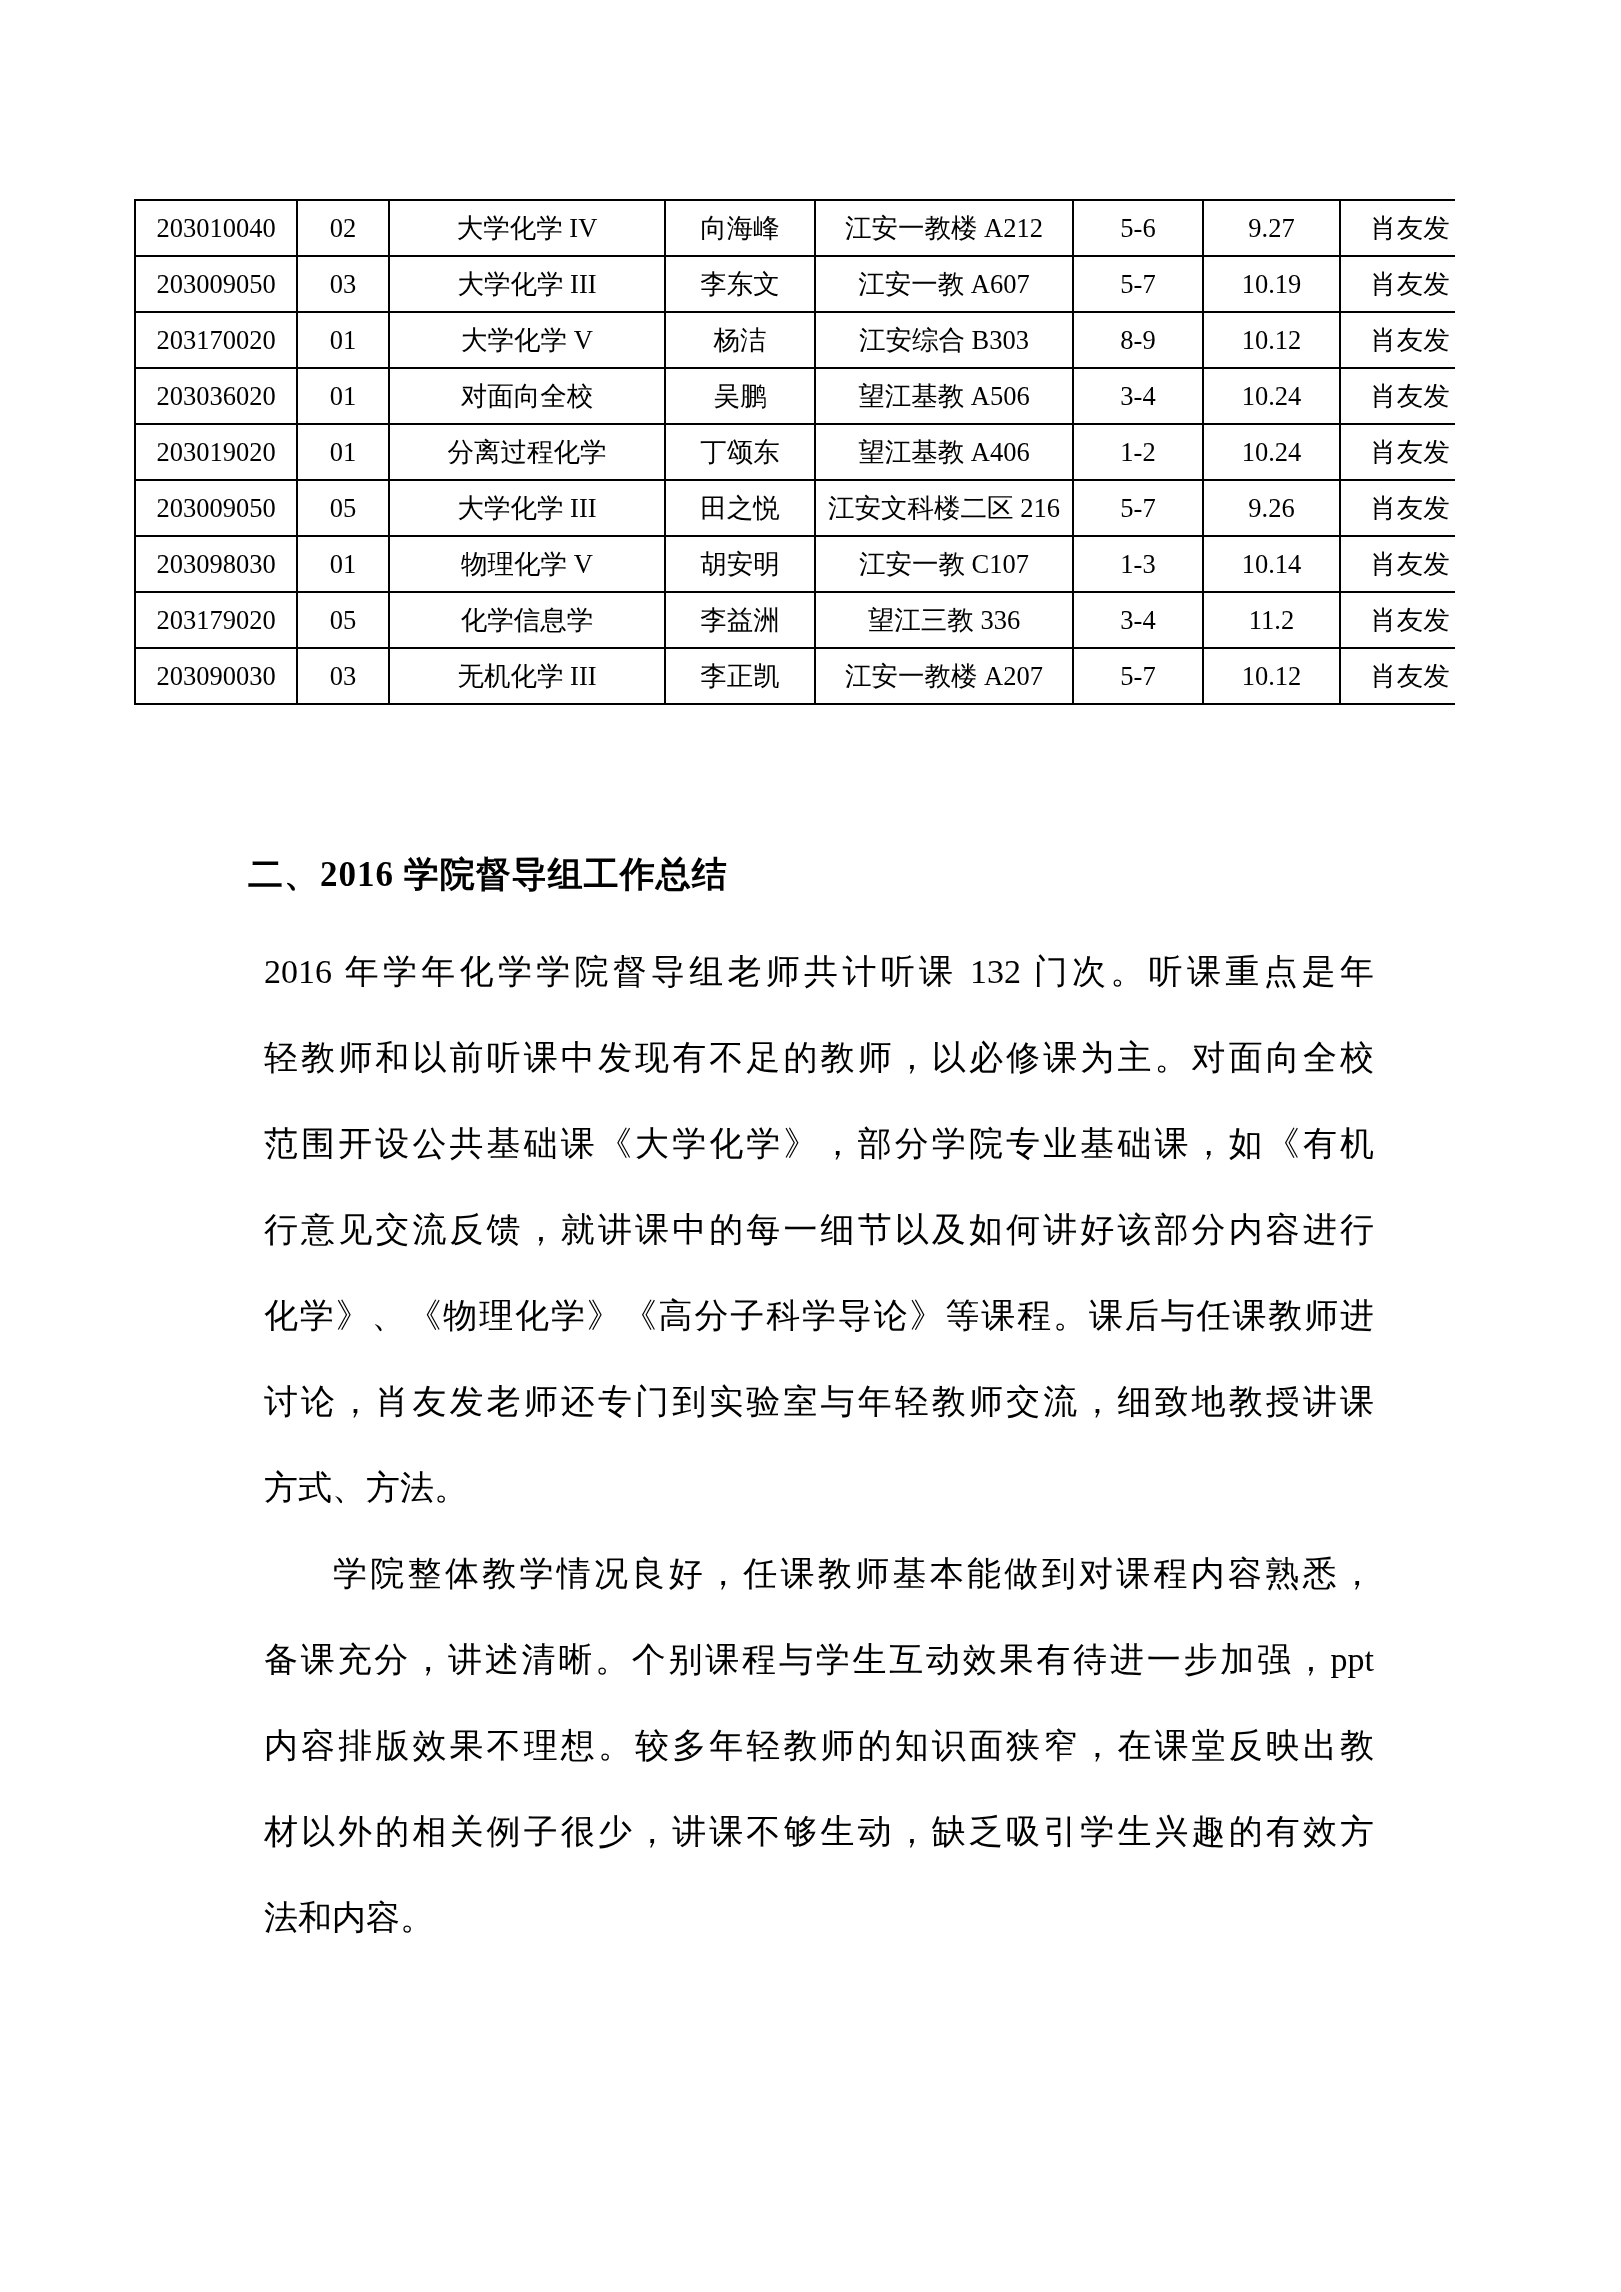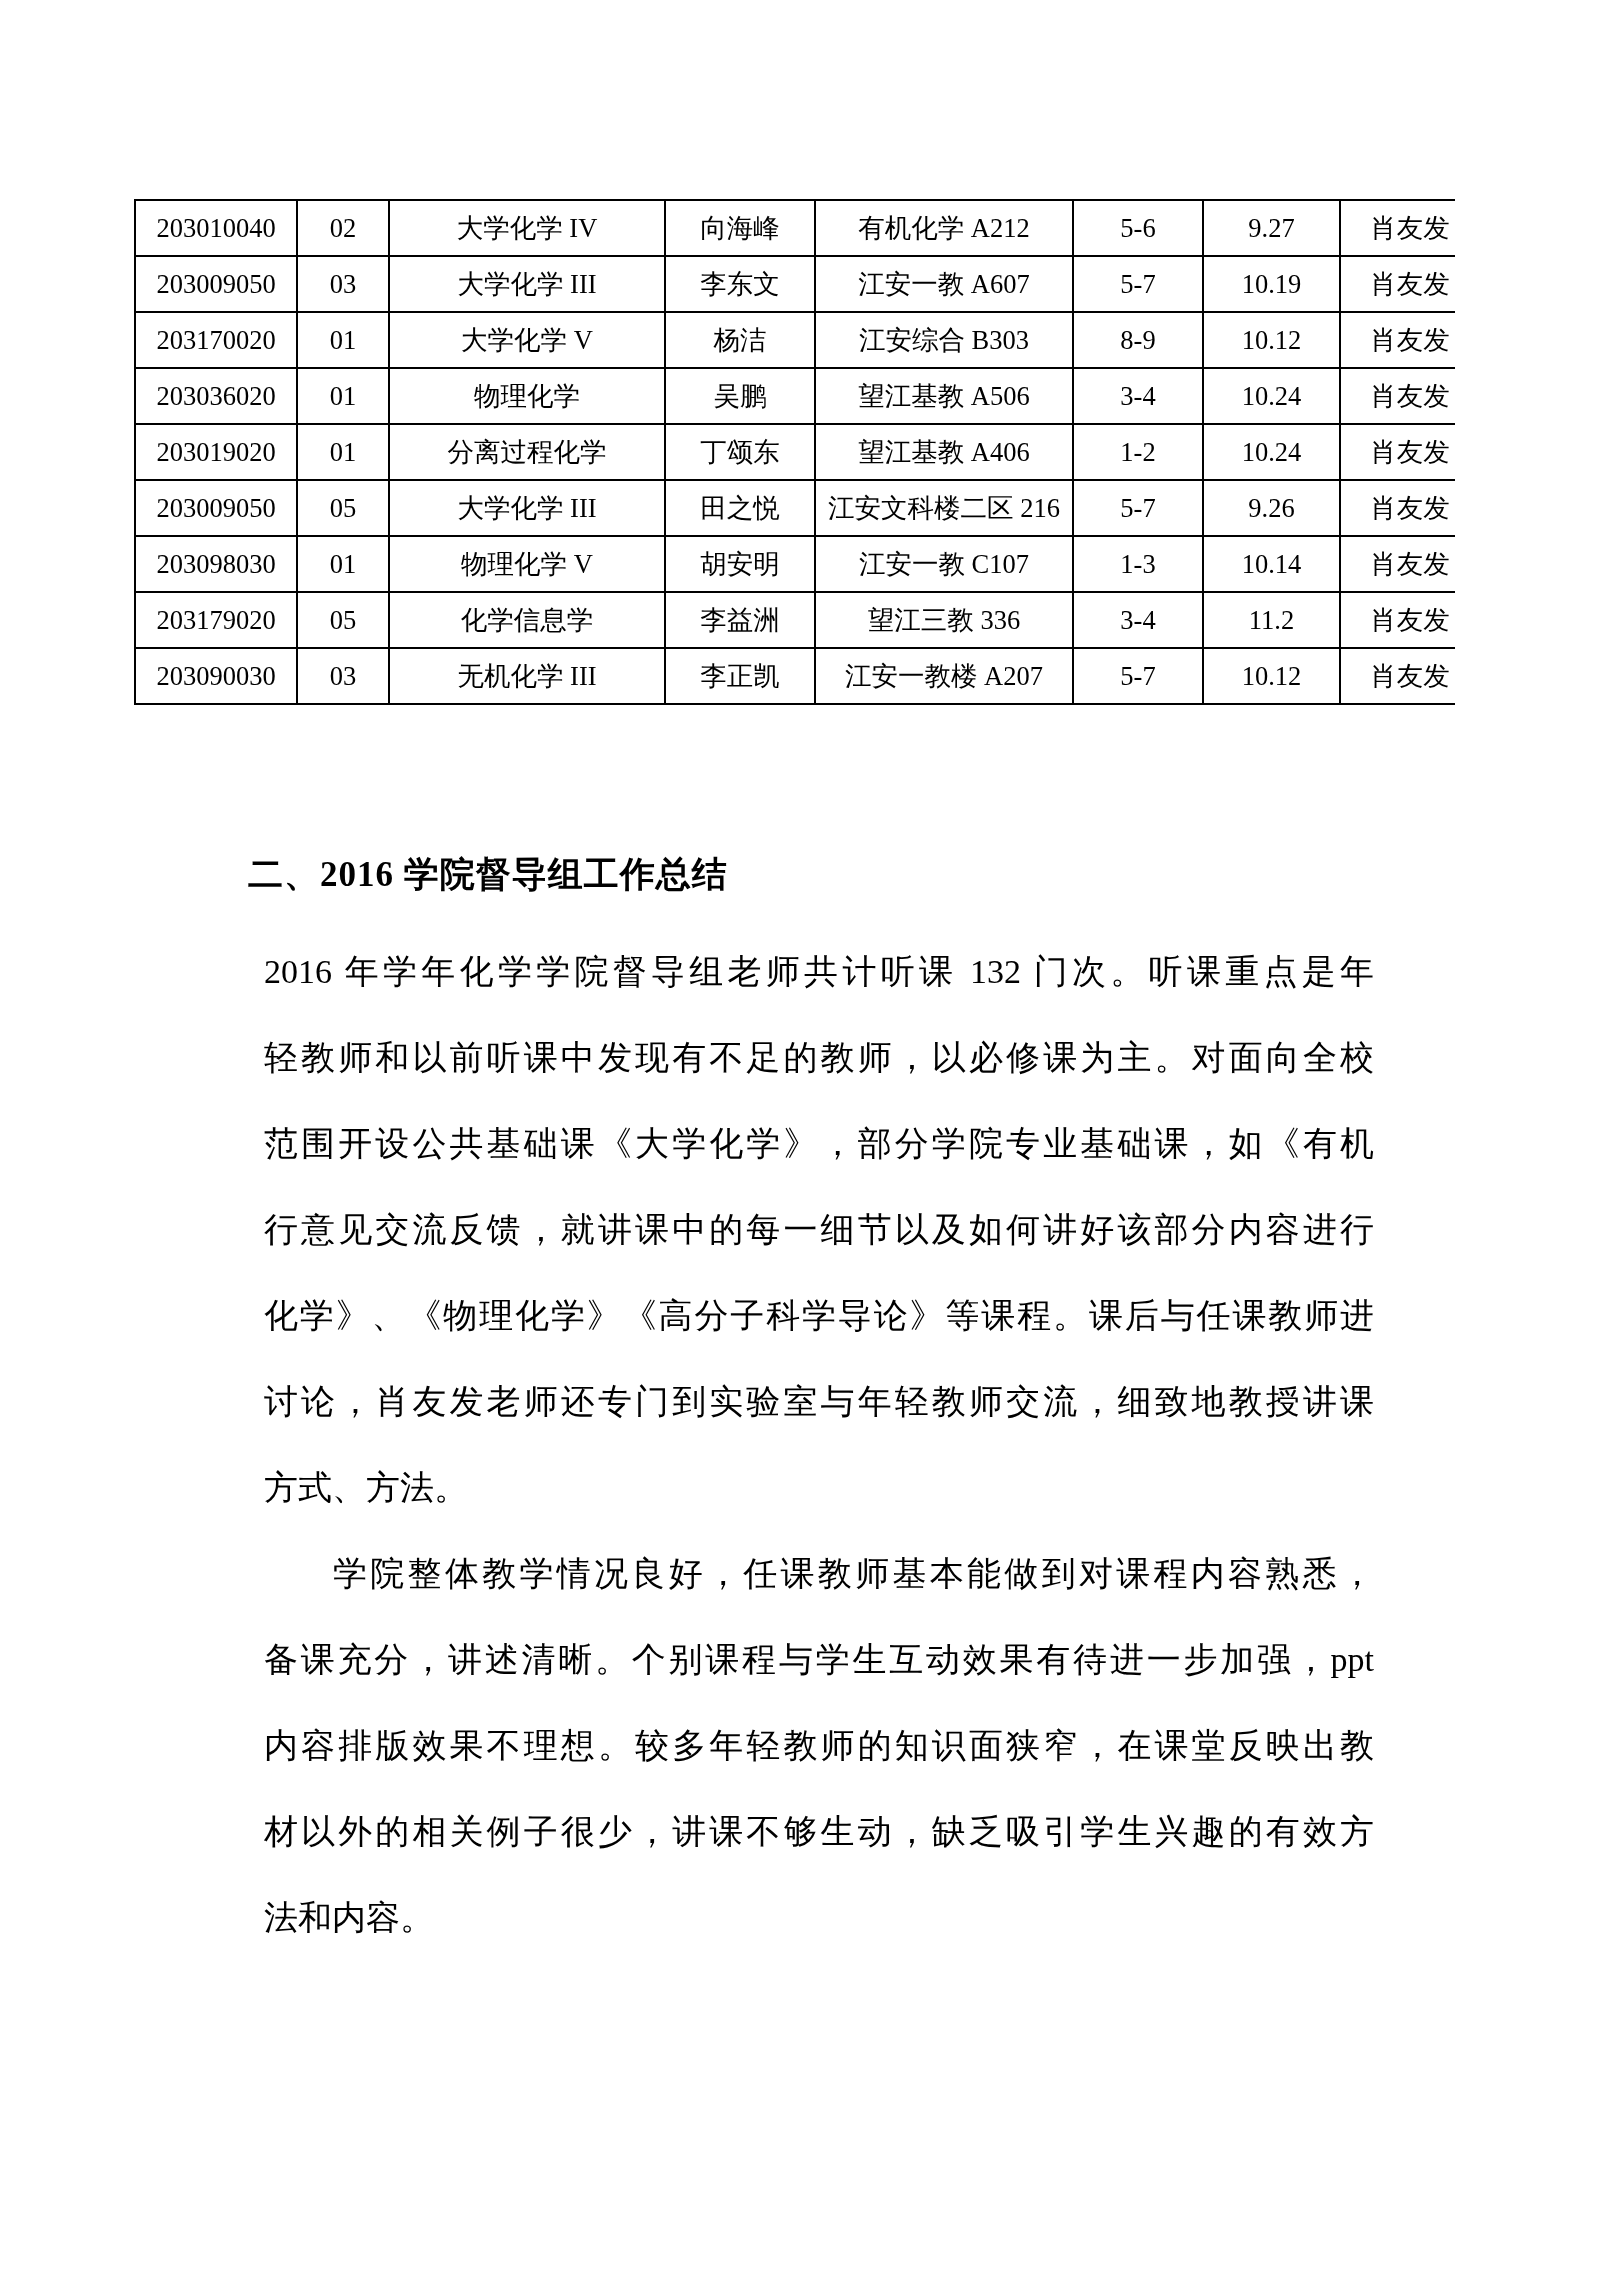--- a/index.html
+++ b/index.html
@@ -87,21 +87,21 @@
       <col style="width:130px">
       <col style="width:137px">
       <col style="width:140px">
     </colgroup>
     <tbody>
         <tr>
           <td>203010040</td>
           <td>02</td>
           <td>大学化学 IV</td>
           <td>向海峰</td>
-          <td>有机化学 A212</td>
+          <td>江安一教楼 A212</td>
           <td>5-6</td>
           <td>9.27</td>
           <td>肖友发</td>
         </tr>
         <tr>
           <td>203009050</td>
           <td>03</td>
           <td>大学化学 III</td>
           <td>李东文</td>
           <td>江安一教 A607</td>
@@ -115,21 +115,21 @@
           <td>大学化学 V</td>
           <td>杨洁</td>
           <td>江安综合 B303</td>
           <td>8-9</td>
           <td>10.12</td>
           <td>肖友发</td>
         </tr>
         <tr>
           <td>203036020</td>
           <td>01</td>
-          <td>物理化学</td>
+          <td>对面向全校</td>
           <td>吴鹏</td>
           <td>望江基教 A506</td>
           <td>3-4</td>
           <td>10.24</td>
           <td>肖友发</td>
         </tr>
         <tr>
           <td>203019020</td>
           <td>01</td>
           <td>分离过程化学</td>

